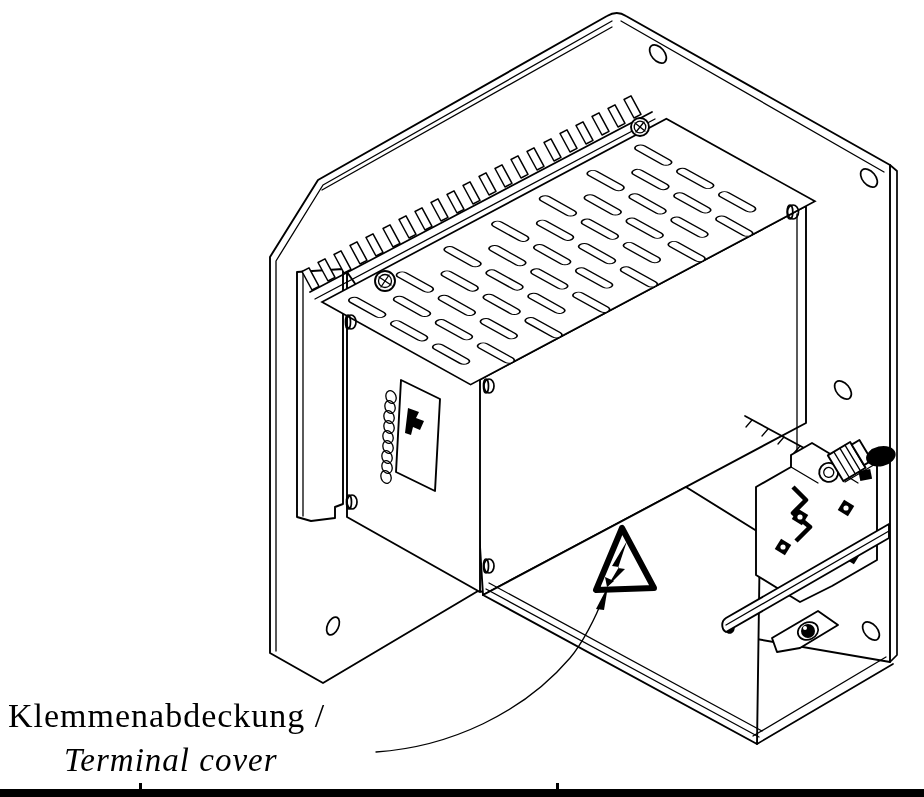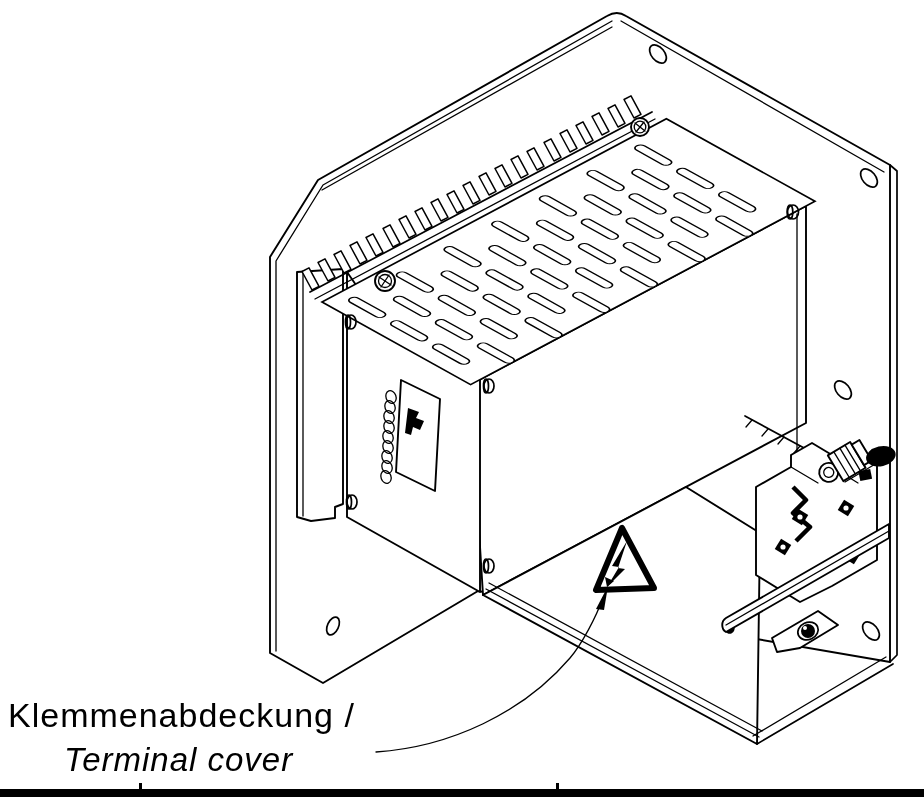--- a/index.html
+++ b/index.html
@@ -1,17 +1,17 @@
 <!DOCTYPE html>
 <html><head>
 <meta charset="utf-8">
 <style>
   html,body{margin:0;padding:0;background:#fff;}
   .stage{position:relative;width:924px;height:797px;background:#fff;overflow:hidden;
-         font-family:Liberation Sans, sans-serif;}
+         font-family:Liberation Serif, serif;}
   svg{display:block;}
   .ln{fill:none;stroke:#000;stroke-width:1.7;stroke-linejoin:round;stroke-linecap:round;}
   .th{fill:none;stroke:#000;stroke-width:1.3;stroke-linejoin:round;stroke-linecap:round;}
   .wf{fill:#fff;stroke:#000;stroke-width:1.9;stroke-linejoin:round;}
   .bk{fill:#000;stroke:none;}
   .cap1{font-size:34px;letter-spacing:1px;fill:#000;}
   .cap2{font-size:33px;font-style:italic;letter-spacing:1px;fill:#000;}
 </style>
 </head>
 <body>

